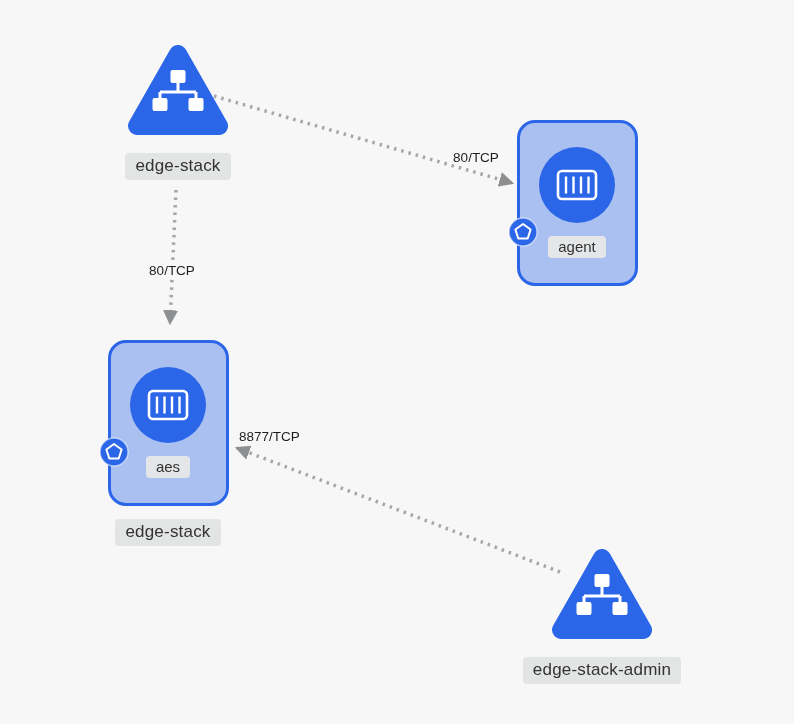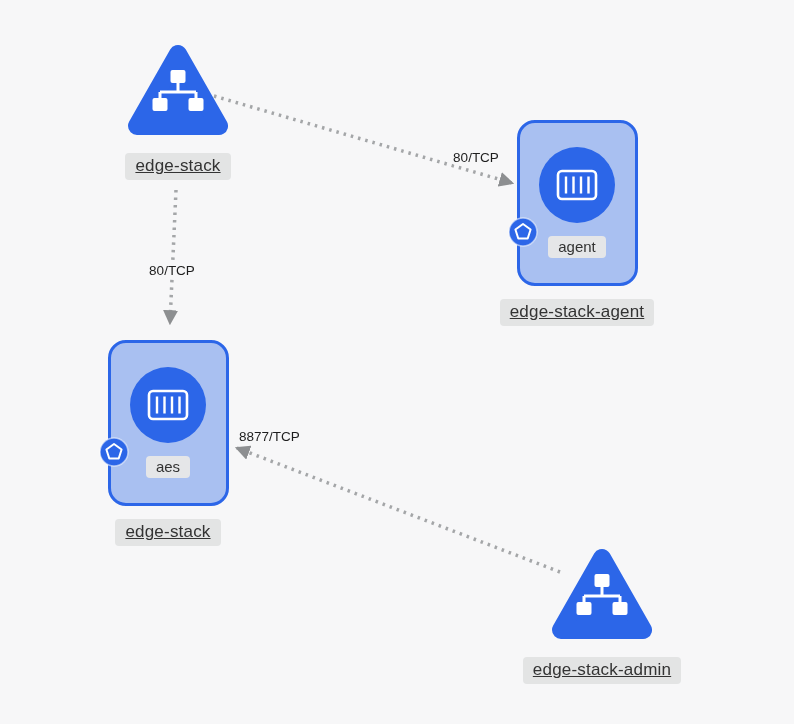--- a/index.html
+++ b/index.html
@@ -50,21 +50,20 @@
   .chip {
     display: inline-block;
     background: #e3e4e4;
     color: #333;
     border-radius: 4px;
     padding: 3px 10px 4px 10px;
     font-size: 17px;
     letter-spacing: 0.2px;
     white-space: nowrap;
     margin-top: 13px;
-    text-decoration: underline;
   }
   .pod-box {
     position: relative;
     width: 121px;
     height: 166px;
     box-sizing: border-box;
     background: #a9c0f1;
     border: 3px solid #2c66e8;
     border-radius: 18px;
     display: flex;
@@ -137,21 +136,20 @@
         <circle cx="38" cy="38" r="38" fill="#2c66e8"></circle>
         <rect x="19" y="24" width="38" height="28" rx="4" fill="none" stroke="#ffffff" stroke-width="2.6"></rect>
         <path d="M27,29.5 L27,46.5 M34.5,29.5 L34.5,46.5 M42,29.5 L42,46.5 M49.5,29.5 L49.5,46.5" stroke="#ffffff" stroke-width="2.4" fill="none"></path>
       </svg>
       <span class="inner-chip">agent</span>
       <svg class="badge" viewBox="0 0 30 30">
         <circle cx="15" cy="15" r="14" fill="#2c66e8" stroke="rgba(255,255,255,0.55)" stroke-width="1.5"></circle>
         <path d="M15,7 L22.6,12.5 L19.7,21.5 L10.3,21.5 L7.4,12.5 Z" fill="none" stroke="#ffffff" stroke-width="2" stroke-linejoin="round"></path>
       </svg>
     </div>
-    <span class="chip">edge-stack-agent</span>
   </div>
 
   <div class="node" style="left:83px; top:340px; width:170px;">
     <div class="pod-box">
       <svg class="container-circle" width="76" height="76" viewBox="0 0 76 76">
         <circle cx="38" cy="38" r="38" fill="#2c66e8"></circle>
         <rect x="19" y="24" width="38" height="28" rx="4" fill="none" stroke="#ffffff" stroke-width="2.6"></rect>
         <path d="M27,29.5 L27,46.5 M34.5,29.5 L34.5,46.5 M42,29.5 L42,46.5 M49.5,29.5 L49.5,46.5" stroke="#ffffff" stroke-width="2.4" fill="none"></path>
       </svg>
       <span class="inner-chip">aes</span>

